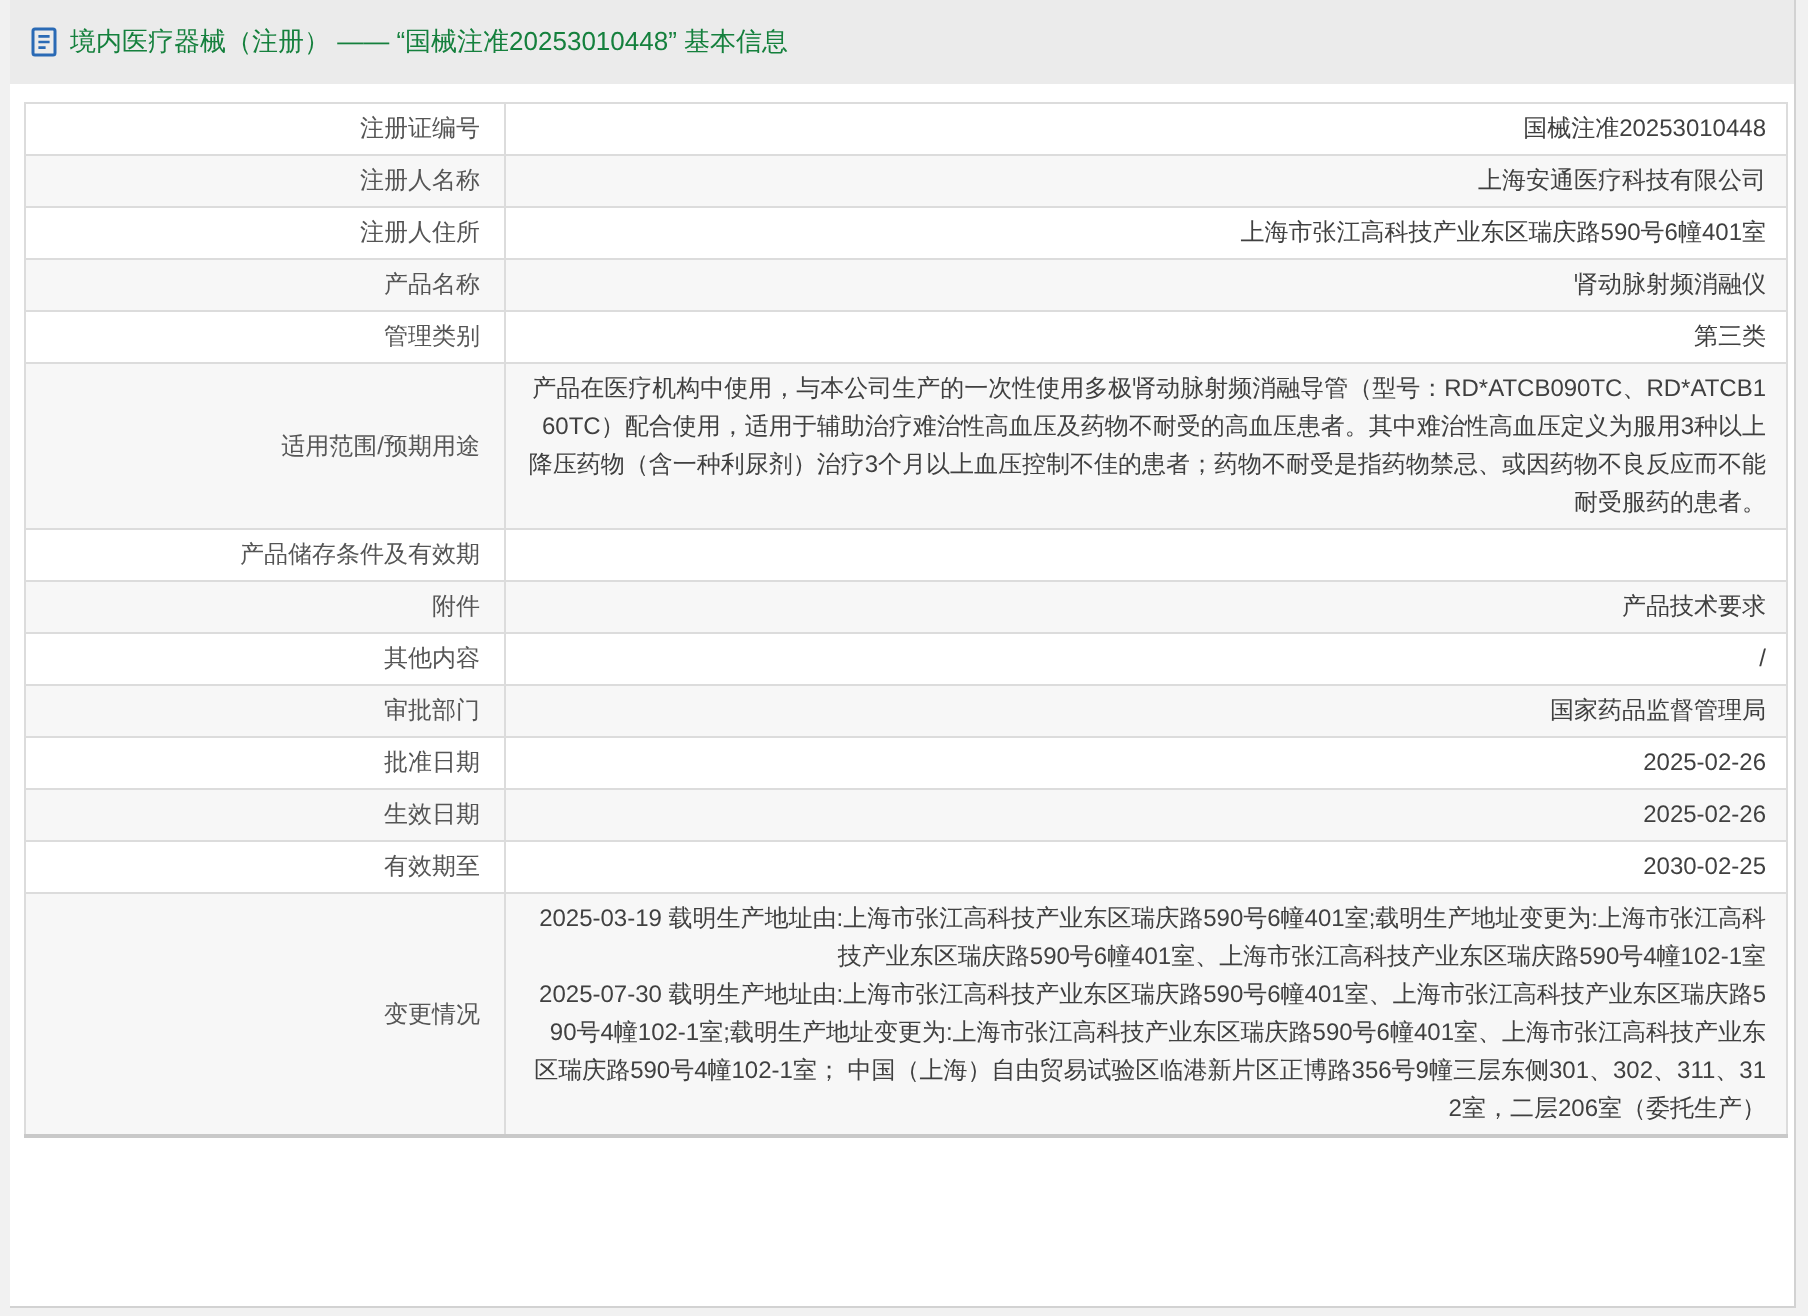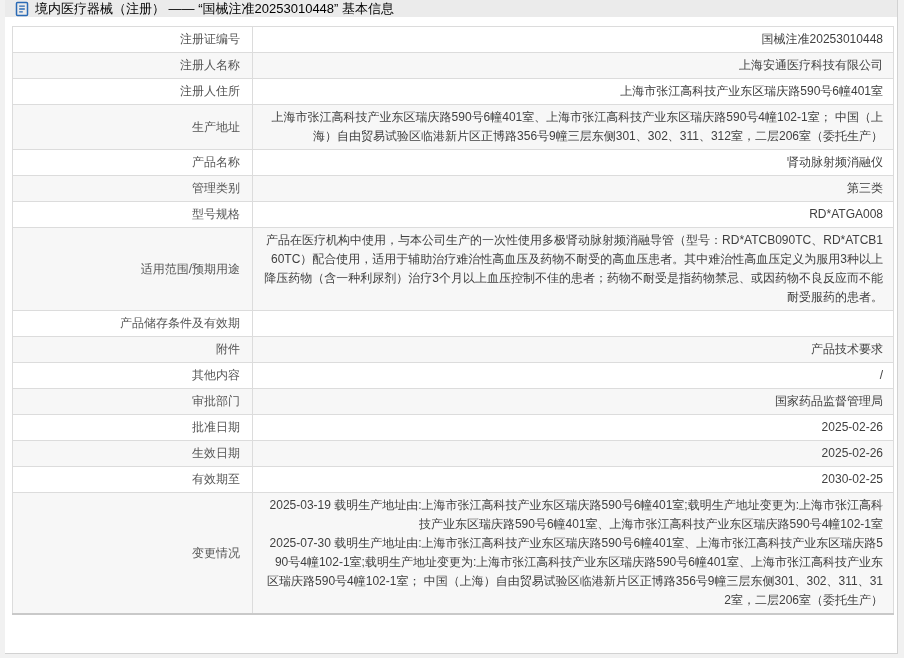--- a/index.html
+++ b/index.html
@@ -13,25 +13,25 @@
   .card{
     position:absolute;left:5px;top:0;
     width:893px;height:654px;
     background:#ffffff;
     border-right:1px solid #d2d2d2;
     border-bottom:1px solid #d2d2d2;
     box-sizing:border-box;
     overflow:hidden;
   }
   .topbar{
-    height:17px;
+    height:42px;
     background:#ebebeb;
     display:flex;align-items:center;
     padding:0 10px;gap:6px;
-    color:#000000;
+    color:#15803d;
     font-size:13px;
     white-space:nowrap;
   }
   .topbar .doc-icon{display:inline-flex;align-items:center;}
   table.info{
     border-collapse:collapse;
     table-layout:fixed;
     margin:9px 0 0 7px;
     width:881px;
     font-size:12px;
@@ -91,34 +91,26 @@
         </tr>
         <tr>
           <th><span>注册人名称</span></th>
           <td><span>上海安通医疗科技有限公司</span></td>
         </tr>
         <tr>
           <th><span>注册人住所</span></th>
           <td><span>上海市张江高科技产业东区瑞庆路590号6幢401室</span></td>
         </tr>
         <tr>
-          <th><span>生产地址</span></th>
-          <td><span>上海市张江高科技产业东区瑞庆路590号6幢401室、上海市张江高科技产业东区瑞庆路590号4幢102-1室； 中国（上海）自由贸易试验区临港新片区正博路356号9幢三层东侧301、302、311、312室，二层206室（委托生产）</span></td>
-        </tr>
-        <tr>
           <th><span>产品名称</span></th>
           <td><span>肾动脉射频消融仪</span></td>
         </tr>
         <tr>
           <th><span>管理类别</span></th>
           <td><span>第三类</span></td>
-        </tr>
-        <tr>
-          <th><span>型号规格</span></th>
-          <td><span>RD*ATGA008</span></td>
         </tr>
         <tr>
           <th><span>适用范围/预期用途</span></th>
           <td><span>产品在医疗机构中使用，与本公司生产的一次性使用多极肾动脉射频消融导管（型号：RD*ATCB090TC、RD*ATCB160TC）配合使用，适用于辅助治疗难治性高血压及药物不耐受的高血压患者。其中难治性高血压定义为服用3种以上降压药物（含一种利尿剂）治疗3个月以上血压控制不佳的患者；药物不耐受是指药物禁忌、或因药物不良反应而不能耐受服药的患者。</span></td>
         </tr>
         <tr>
           <th><span>产品储存条件及有效期</span></th>
           <td><span></span></td>
         </tr>
         <tr>

